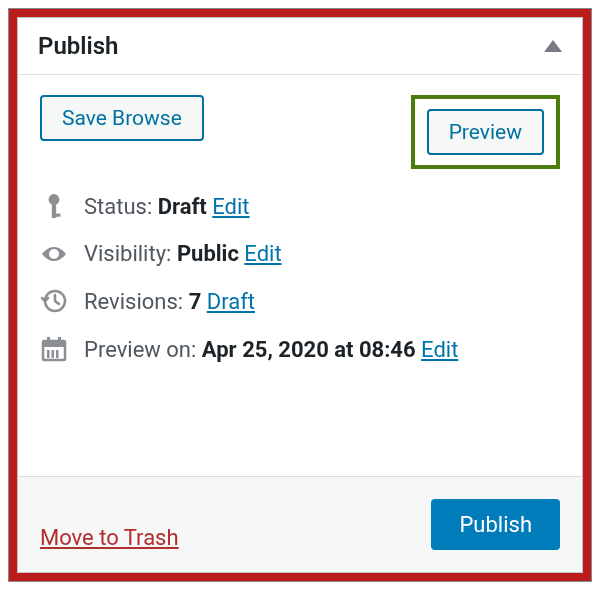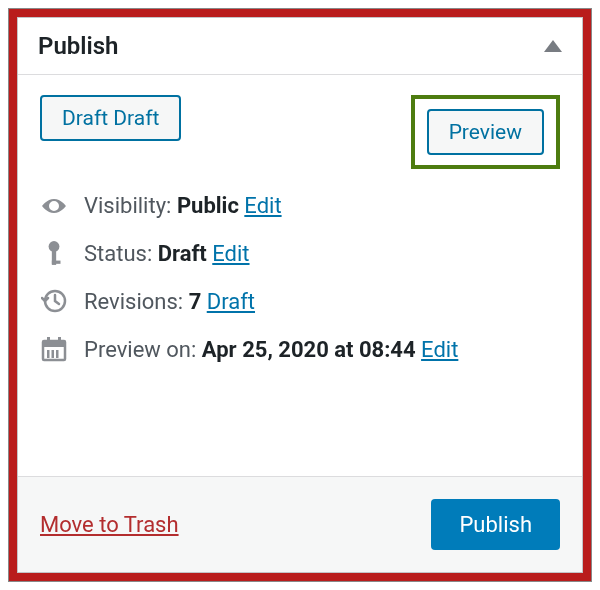--- a/index.html
+++ b/index.html
@@ -82,21 +82,21 @@
       color: #0073aa;
       text-decoration: underline;
       cursor: pointer;
     }
     .metabox-footer {
       border-top: 1px solid #dcdcde;
       background: #f6f7f7;
       padding: 22px;
       display: flex;
       justify-content: space-between;
-      align-items: center;
+      align-items: flex-end;
     }
     .trash-link {
       color: #b32d2e;
       text-decoration: underline;
       font-size: 22px;
       cursor: pointer;
     }
     .btn-primary {
       background: #007cba;
       color: #fff;
@@ -116,51 +116,51 @@
   <div class="metabox">
 
     <div class="metabox-header">
       <span class="metabox-title">Publish</span>
       <span class="collapse-tri"></span>
     </div>
 
     <div class="metabox-body">
 
       <div class="actions-row">
-        <button class="btn-secondary">Draft Draft</button>
+        <button class="btn-secondary">Save Browse</button>
         <span class="preview-wrap">
           <button class="btn-secondary">Preview</button>
-        </span>
-      </div>
-
-      <div class="meta-row">
-        <span class="meta-icon">
-          <svg width="28" height="20" viewBox="0 0 28 20" fill="#8c8f94">
-              <path d="M14 3 C7 3 2 10 2 10 s5 7 12 7 12-7 12-7 S21 3 14 3z M14 15 a5 5 0 1 1 0-10 5 5 0 0 1 0 10z"></path>
-              <circle cx="14" cy="10" r="2.5" fill="#fff"></circle>
-            </svg>
-        </span>
-        <span>
-          <span class="meta-label">Visibility:</span>
-          <span class="meta-value">Public</span>
-          <a class="meta-link">Edit</a>
         </span>
       </div>
 
       <div class="meta-row">
         <span class="meta-icon">
           <svg width="22" height="26" viewBox="0 0 20 24" fill="#8c8f94">
               <circle cx="10" cy="6" r="5"></circle>
               <rect x="8" y="10" width="4" height="13"></rect>
               <rect x="8" y="19" width="8" height="3"></rect>
             </svg>
         </span>
         <span>
           <span class="meta-label">Status:</span>
           <span class="meta-value">Draft</span>
+          <a class="meta-link">Edit</a>
+        </span>
+      </div>
+
+      <div class="meta-row">
+        <span class="meta-icon">
+          <svg width="28" height="20" viewBox="0 0 28 20" fill="#8c8f94">
+              <path d="M14 3 C7 3 2 10 2 10 s5 7 12 7 12-7 12-7 S21 3 14 3z M14 15 a5 5 0 1 1 0-10 5 5 0 0 1 0 10z"></path>
+              <circle cx="14" cy="10" r="2.5" fill="#fff"></circle>
+            </svg>
+        </span>
+        <span>
+          <span class="meta-label">Visibility:</span>
+          <span class="meta-value">Public</span>
           <a class="meta-link">Edit</a>
         </span>
       </div>
 
       <div class="meta-row">
         <span class="meta-icon">
           <svg width="26" height="26" viewBox="0 0 26 26" fill="none" stroke="#8c8f94" stroke-width="2.5">
               <circle cx="14" cy="13" r="10"></circle>
               <path d="M14 7 v6 l4 3" stroke-linecap="round"></path>
               <path d="M4 13 l-3 -3 M4 13 l3 -3" stroke-linecap="round"></path>
@@ -180,21 +180,21 @@
               <rect x="2" y="5" width="22" height="6"></rect>
               <rect x="6" y="1" width="3" height="6"></rect>
               <rect x="17" y="1" width="3" height="6"></rect>
               <rect x="6" y="14" width="2.5" height="8"></rect>
               <rect x="10.5" y="14" width="2.5" height="8"></rect>
               <rect x="15" y="14" width="2.5" height="8"></rect>
             </svg>
         </span>
         <span>
           <span class="meta-label">Preview on:</span>
-          <span class="meta-value">Apr 25, 2020 at 08:44</span>
+          <span class="meta-value">Apr 25, 2020 at 08:46</span>
           <a class="meta-link">Edit</a>
         </span>
       </div>
 
     </div>
 
     <div class="metabox-footer">
       <a class="trash-link">Move to Trash</a>
       <button class="btn-primary">Publish</button>
     </div>

